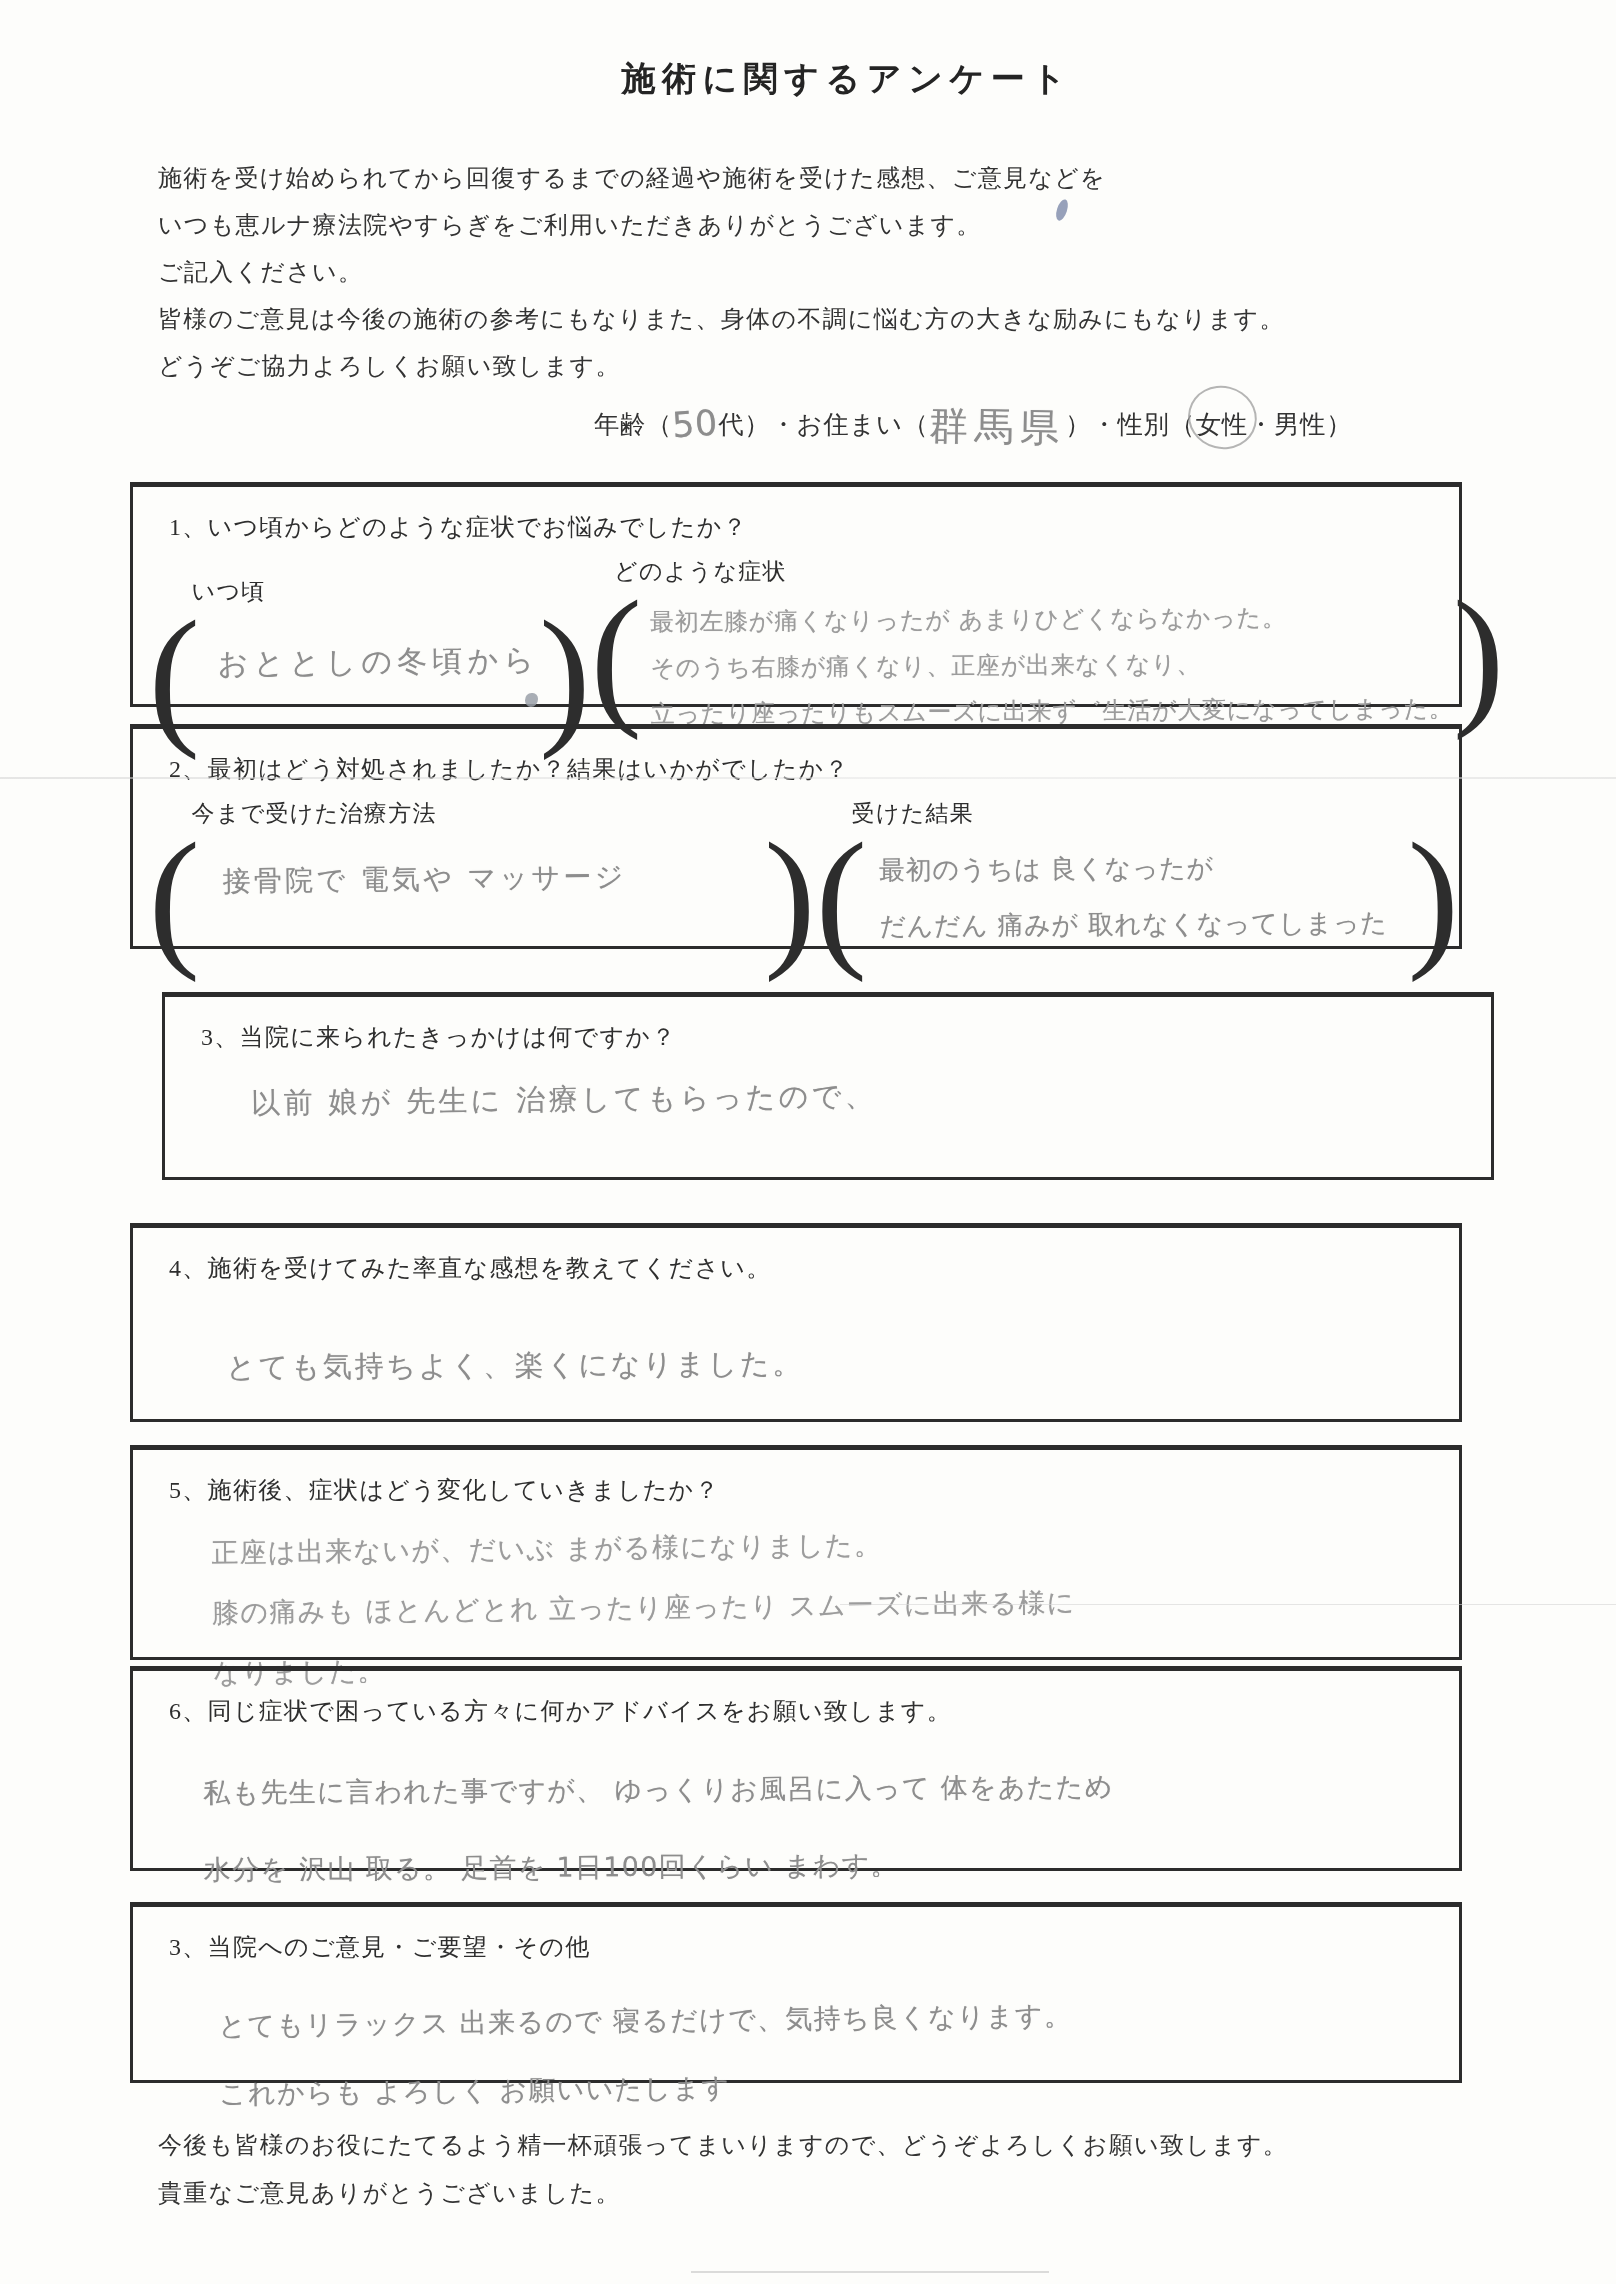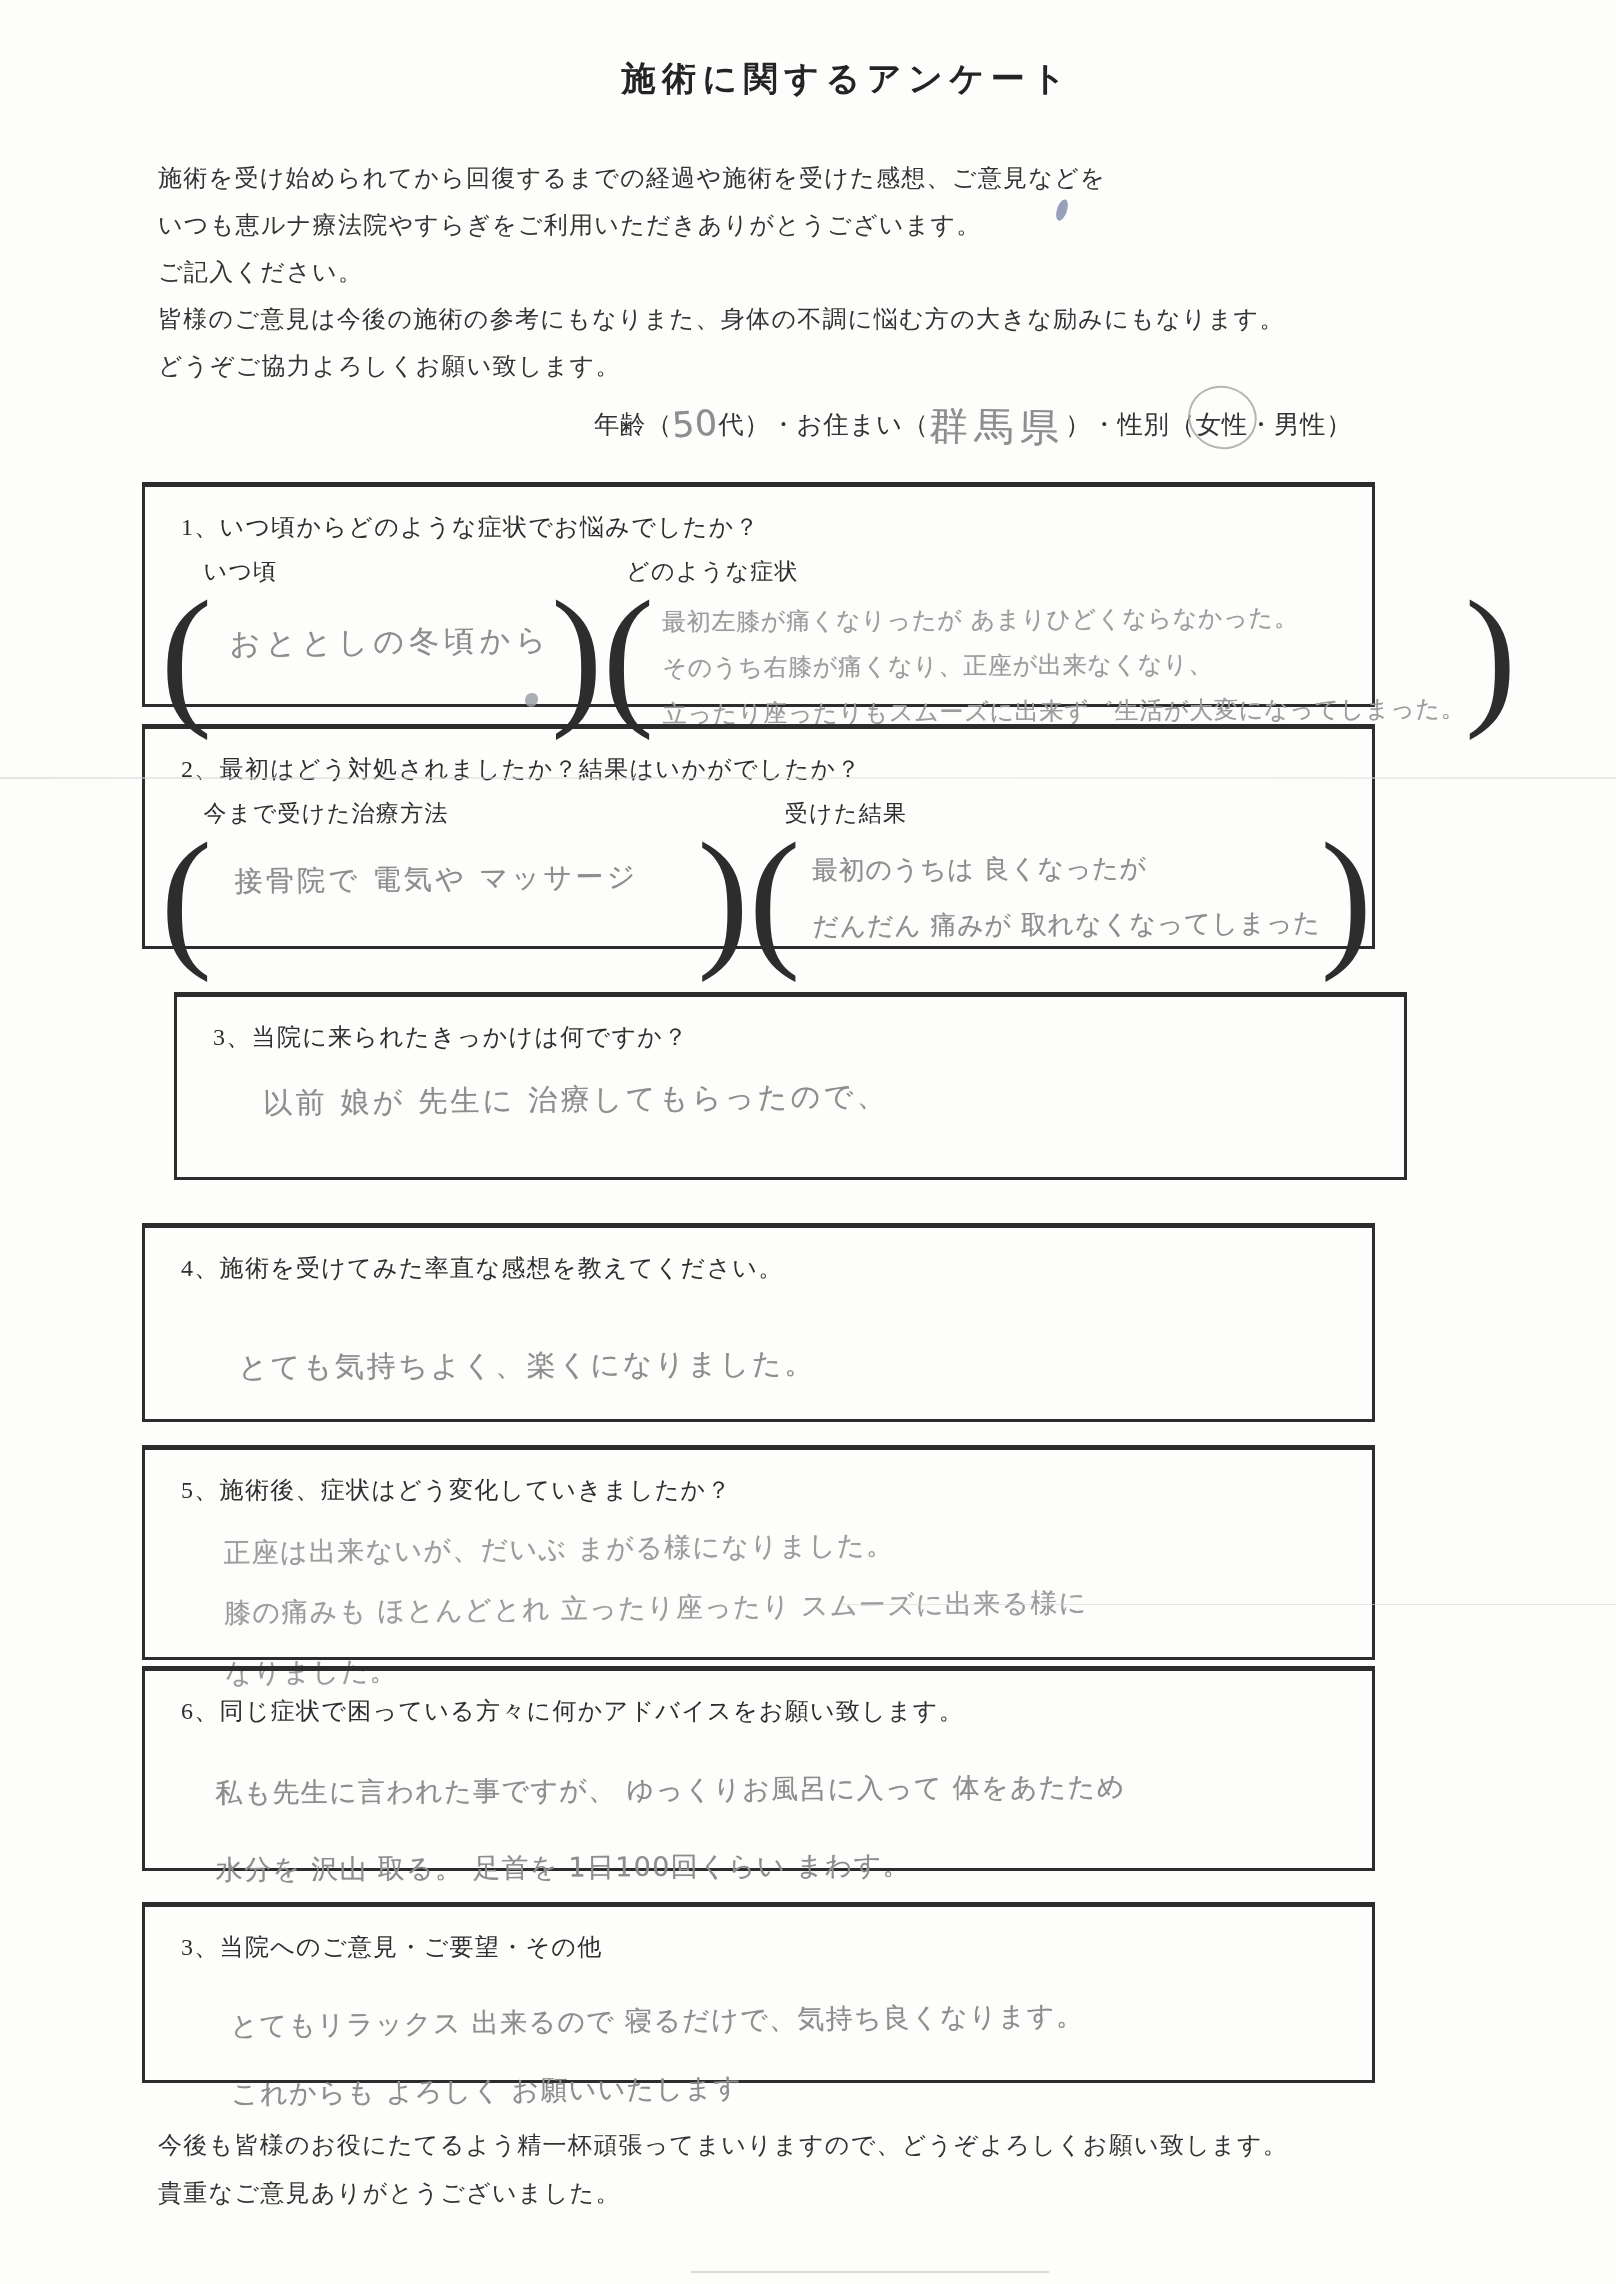--- a/index.html
+++ b/index.html
@@ -25,35 +25,35 @@
   .rot-b { transform:rotate(-0.4deg); transform-origin:left top; }
 
   .age-hand { display:inline-block; font-size:35px; transform:rotate(-4deg); position:relative; top:2.6px; }
   .res-hand { display:inline-block; font-size:39px; letter-spacing:6.5px; position:relative; top:6.5px; transform:rotate(1deg); }
 
   .circled { position:relative; display:inline-block; }
   .circled::after { content:""; position:absolute; left:-7.8px; right:-9px; top:-22px; bottom:-6.5px;
                     border:2.6px solid #a3a3a3; border-radius:50%; transform:rotate(14deg); opacity:.8; }
 
   
-  .qbox { position:absolute; left:142px; width:1233px; border:3.3px solid #2c2c2c; border-top-width:5.2px;
+  .qbox { position:absolute; left:130px; width:1332px; border:3.3px solid #2c2c2c; border-top-width:5.2px;
           background:transparent; }
   .box1 { top:482px;  height:225px; }
   .box2 { top:724px; height:225px; }
   .box3 { top:992px; height:188px;margin-left:32px; }
   .box4 { top:1223px; height:199px; }
   .box5 { top:1445px; height:215px; }
   .box6 { top:1666px; height:205px; }
   .box7 { top:1902px; height:181px; }
 
   .qheading { font-size:24px; color:#2e2e2e; padding:23.5px 0 0 36px; letter-spacing:1.3px; white-space:nowrap; }
 
   .fieldrow { display:flex; margin-top:13px; padding-left:15.6px; }
   .field { position:relative; }
-  .f-when    { width:516px; }
+  .f-when    { width:516px;margin-top:20px; }
   .f-symptom { flex:1; }
   .f-method  { width:667px; }
   .f-result  { flex:1; }
   .flabel { font-size:23px; color:#2e2e2e; letter-spacing:1.3px; }
   .f-when .flabel, .f-method .flabel { padding-left:43px; }
   .f-symptom .flabel { padding-left:23.5px; }
   .f-result .flabel  { padding-left:36px; }
 
   .bracket-area { display:flex; height:129px; margin-top:3.9px; align-items:stretch; }
   .bracket-area::before, .bracket-area::after {

